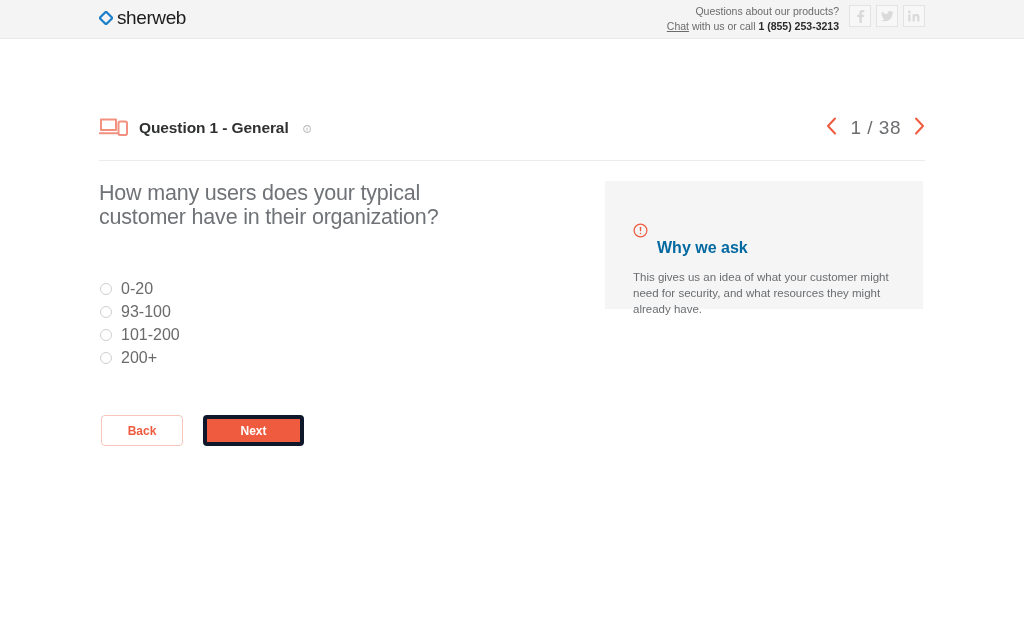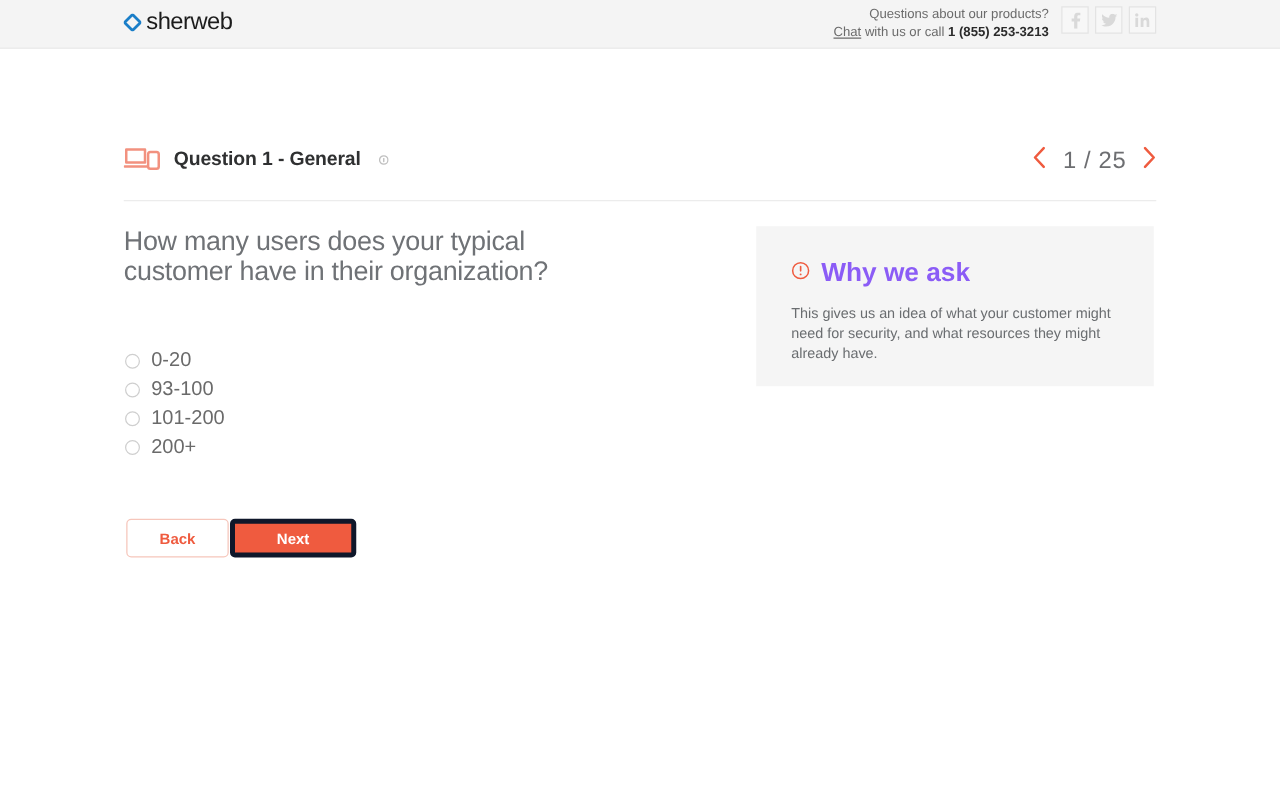--- a/index.html
+++ b/index.html
@@ -177,21 +177,21 @@
   .option-label {
     font-size: 16px;
     color: #6a6a6a;
   }
 
   .actions {
     position: absolute;
     left: 101px;
     top: 376px;
     display: flex;
-    gap: 1px;
+    gap: 20px;
   }
   .btn {
     width: 82px;
     height: 31px;
     border-radius: 4px;
     font-size: 12px;
     font-weight: bold;
     display: flex;
     align-items: center;
     justify-content: center;
@@ -221,23 +221,24 @@
     box-sizing: border-box;
     padding: 26px 28px 0 28px;
   }
   .why-head {
     display: flex;
     align-items: center;
     gap: 9px;
     margin-bottom: 12px;
   }
   .why-title {
-    font-size: 21px;
+    font-size: 16px;
     font-weight: bold;
-    color: #8b5cf6;
+    color: #0369a1;
+    margin-top: 32px;
   }
   .why-body {
     font-size: 11.5px;
     line-height: 16px;
     color: #6a6d70;
     width: 272px;
   }
 </style>
 </head>
 <body>
@@ -296,21 +297,21 @@
         </svg>
       </span>
     </div>
 
     <div class="pager">
       <span class="pager-arrow">
         <svg width="11" height="18" viewBox="0 0 11 18" xmlns="http://www.w3.org/2000/svg">
           <path d="M9 1.5L2 9l7 7.5" fill="none" stroke="#ef5b3f" stroke-width="2" stroke-linecap="round" stroke-linejoin="round"></path>
         </svg>
       </span>
-      <span class="pager-count">1 / 25</span>
+      <span class="pager-count">1 / 38</span>
       <span class="pager-arrow">
         <svg width="11" height="18" viewBox="0 0 11 18" xmlns="http://www.w3.org/2000/svg">
           <path d="M2 1.5L9 9l-7 7.5" fill="none" stroke="#ef5b3f" stroke-width="2" stroke-linecap="round" stroke-linejoin="round"></path>
         </svg>
       </span>
     </div>
   </div>
 
   <div class="divider"></div>
 

